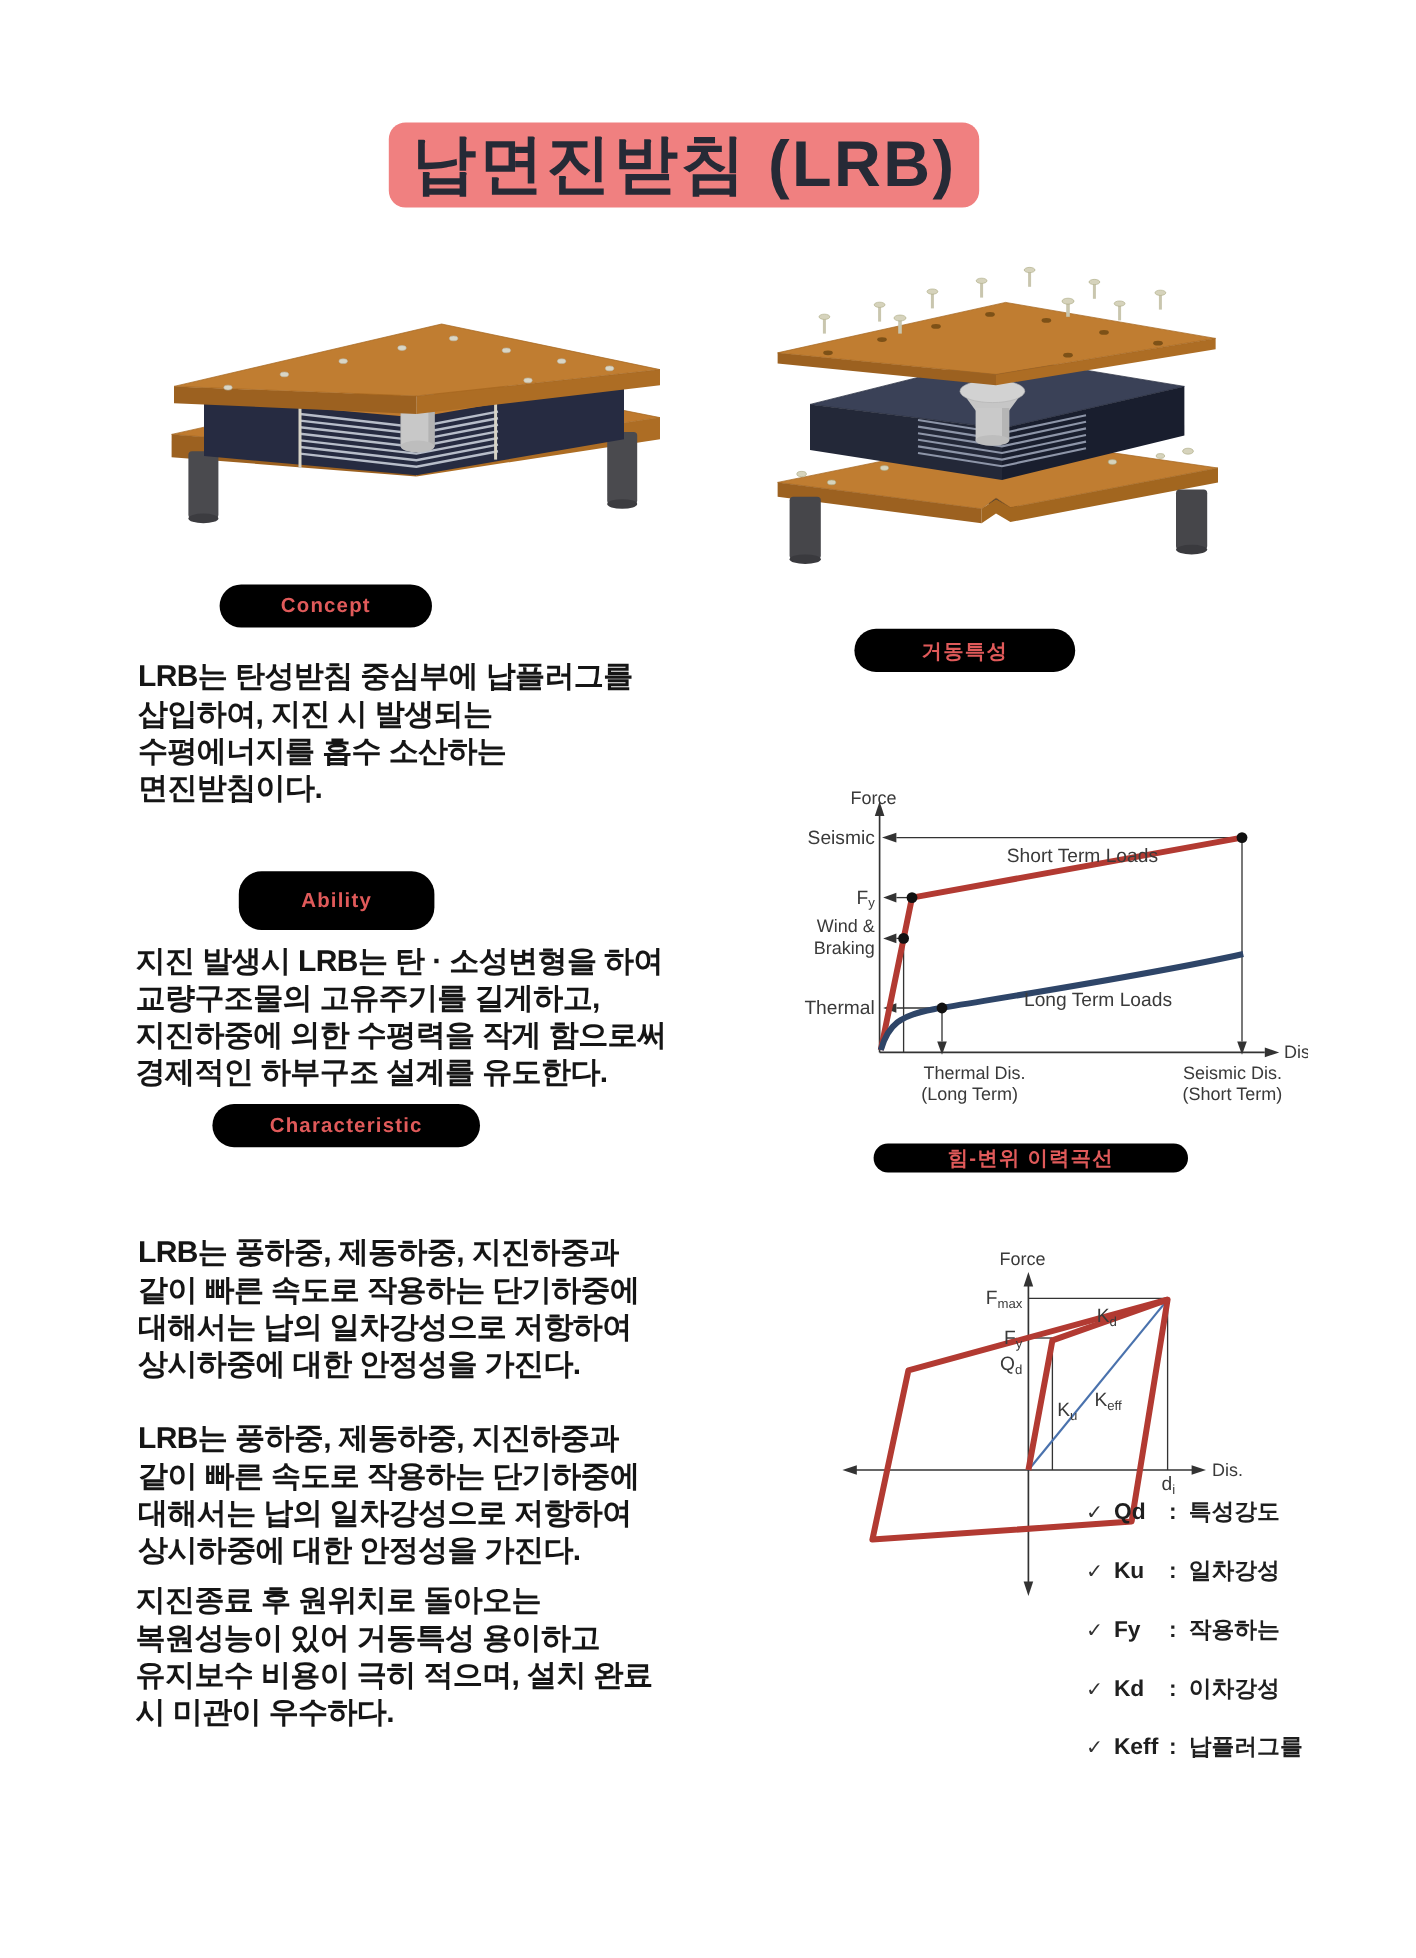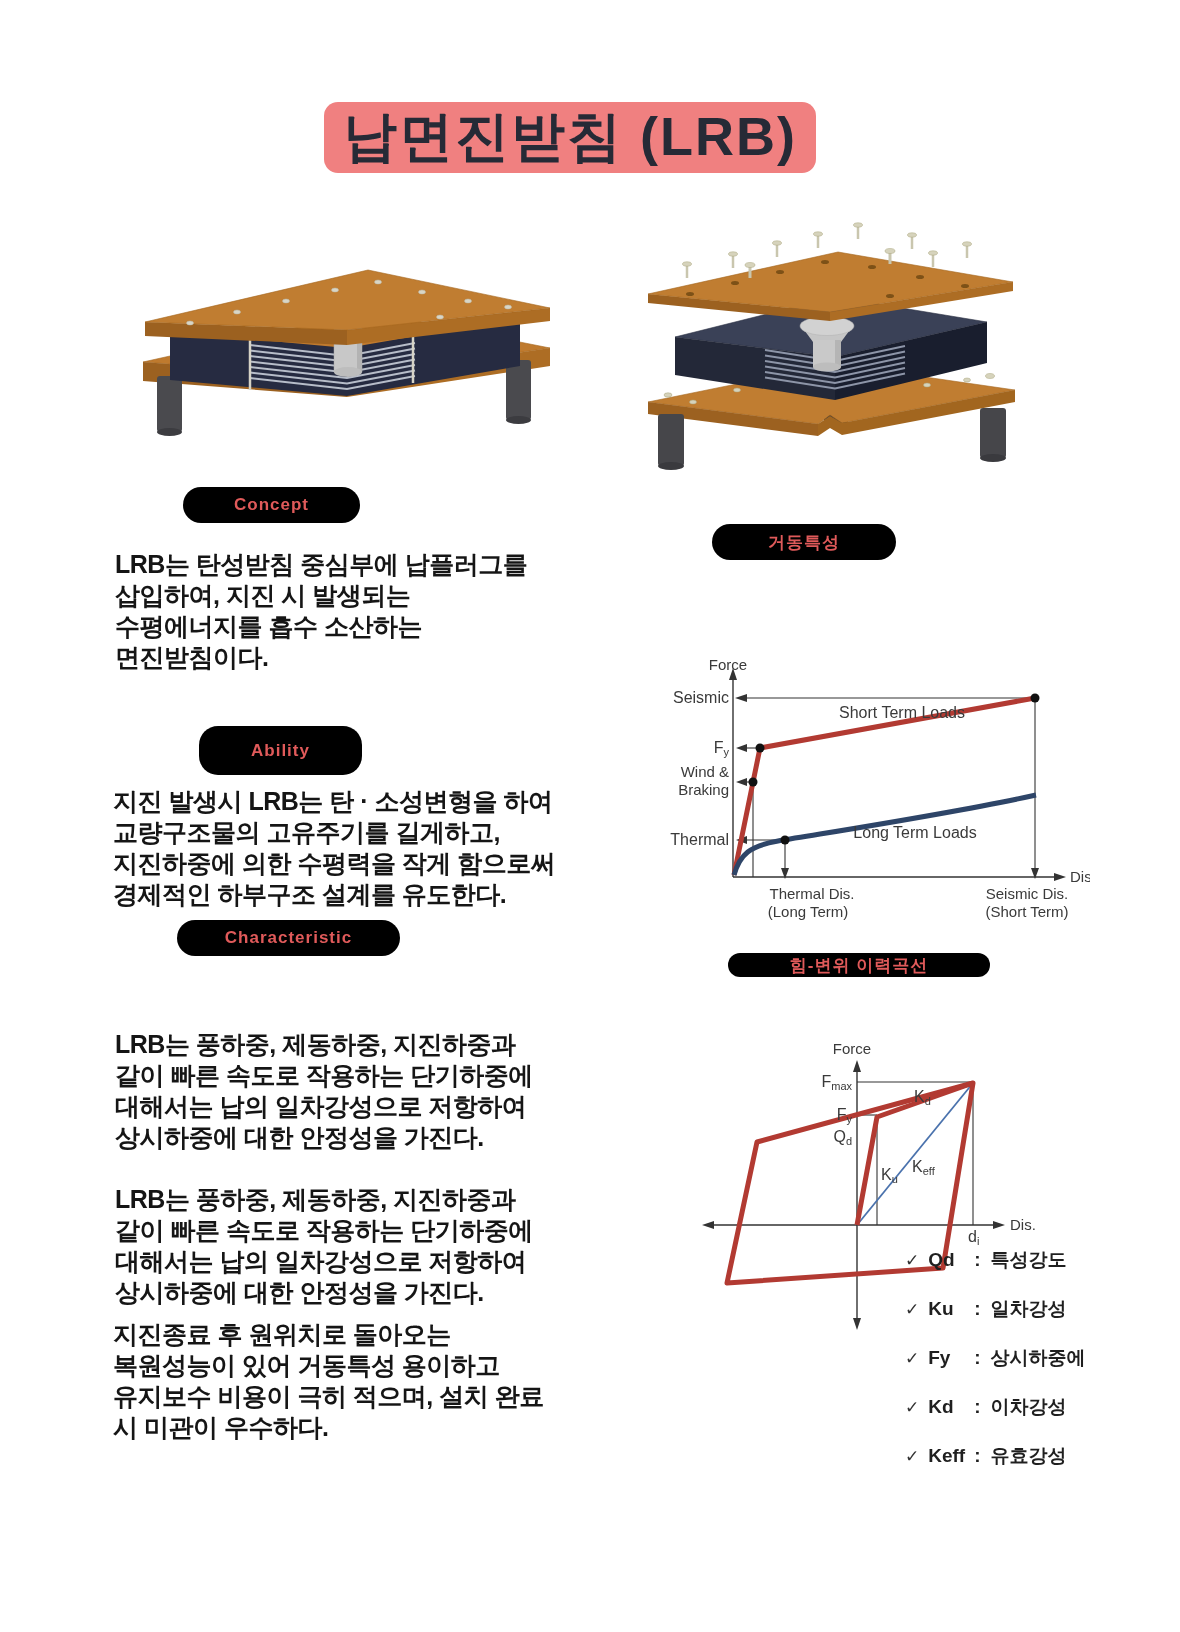--- a/index.html
+++ b/index.html
@@ -303,29 +303,29 @@
     <div class="legend-row">
       <span class="check">✓</span>
       <span class="sym">Ku</span>
       <span class="colon">:</span>
       <span class="desc">일차강성</span>
     </div>
     <div class="legend-row">
       <span class="check">✓</span>
       <span class="sym">Fy</span>
       <span class="colon">:</span>
-      <span class="desc">상시하중에</span>
+      <span class="desc">작용하는</span>
     </div>
     <div class="legend-row">
       <span class="check">✓</span>
       <span class="sym">Kd</span>
       <span class="colon">:</span>
       <span class="desc">이차강성</span>
     </div>
     <div class="legend-row">
       <span class="check">✓</span>
       <span class="sym">Keff</span>
       <span class="colon">:</span>
-      <span class="desc">유효강성</span>
+      <span class="desc">납플러그를</span>
     </div>
   </div>
 
 </div>
 
 </body></html>

